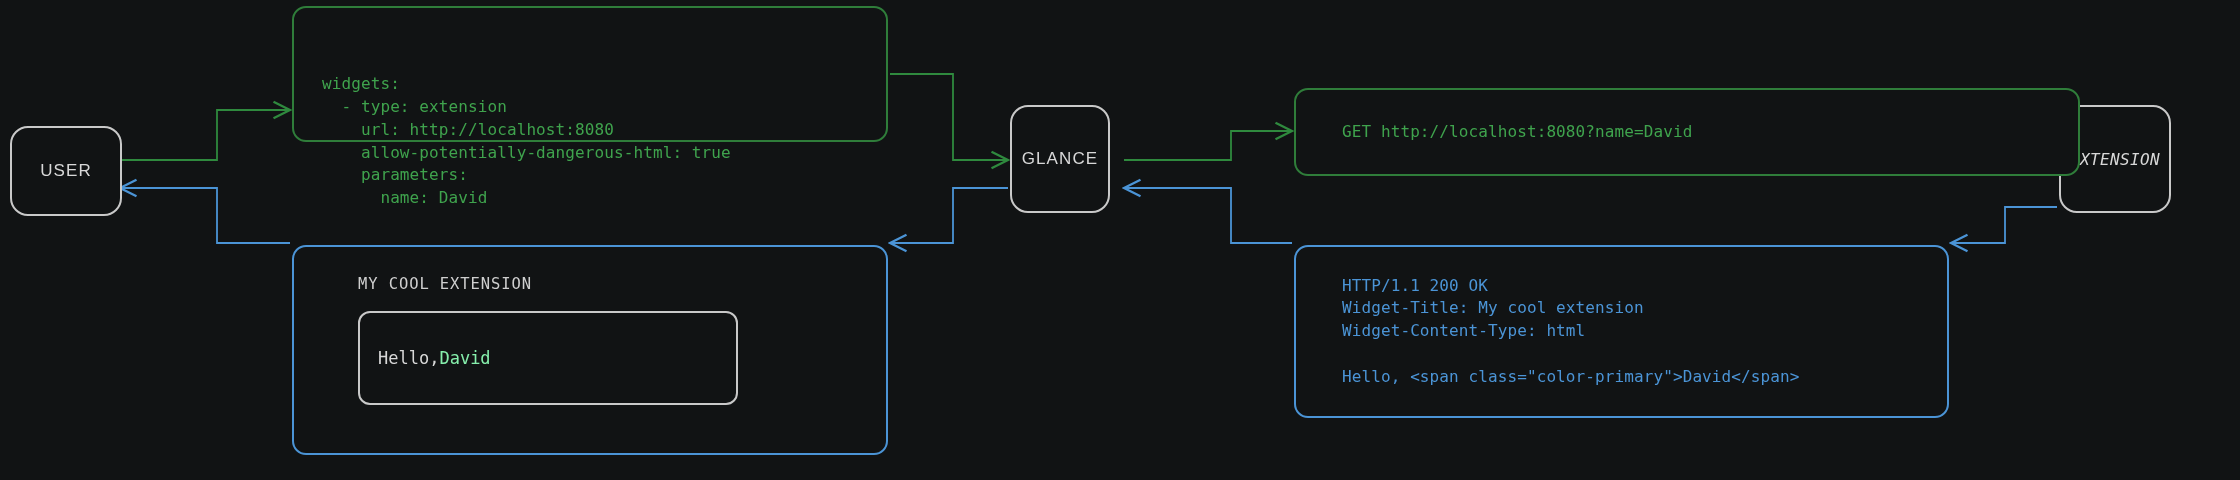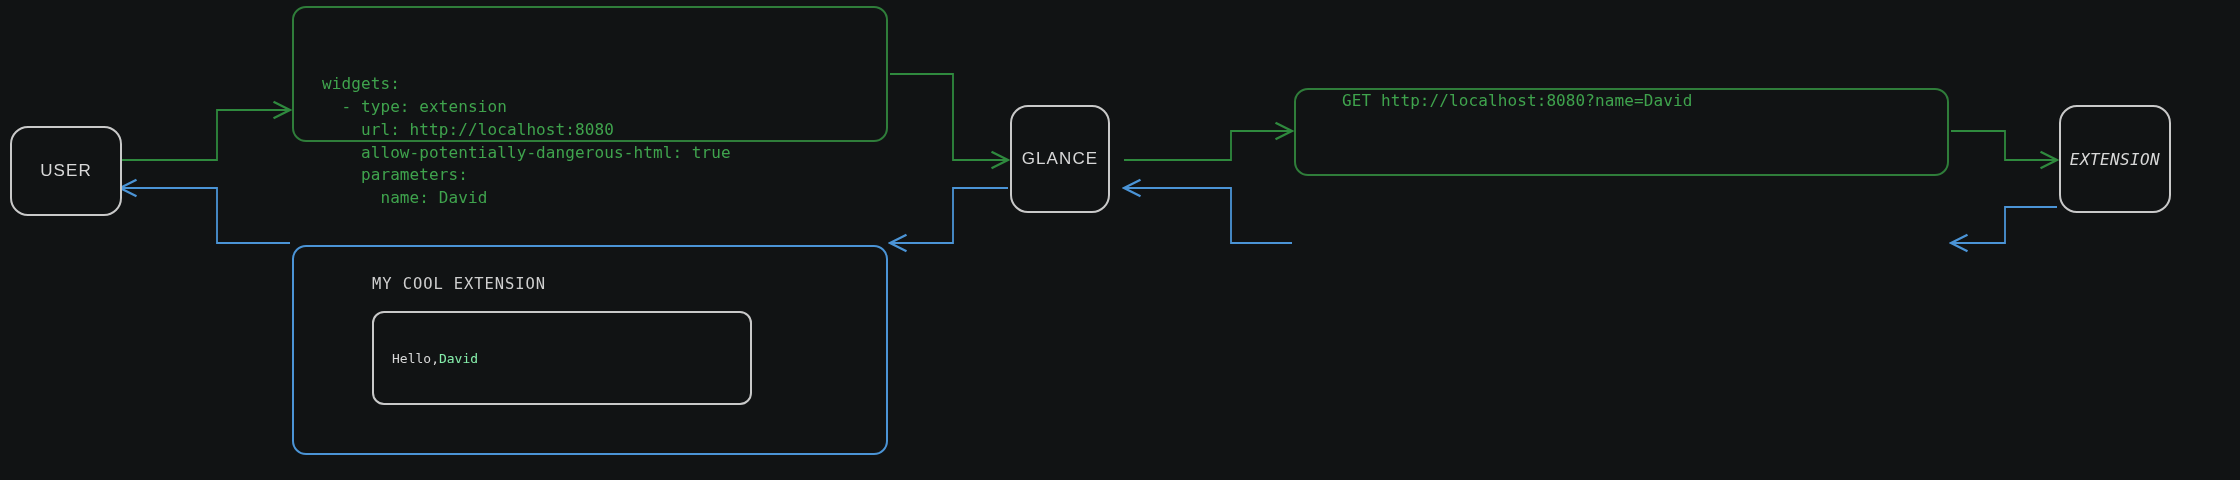--- a/index.html
+++ b/index.html
@@ -80,59 +80,59 @@
   .green-bubble .code { color: #3fa34d; }
 
   .blue-bubble { border-color: #4b94d6; }
   .blue-bubble .code { color: #4b94d6; }
 
   #bubble-yaml {
     left: 292px; top: 6px; width: 596px; height: 136px;
     padding: 20px 0 0 28px;
   }
   #bubble-request {
-    left: 1294px; top: 88px; width: 655px; height: 88px;
+    left: 1294px; top: 88px; width: 786px; height: 88px;
     padding: 0 0 0 46px;
-    display: flex; 
+    display: flex; align-items: center;
   }
   #bubble-response {
     left: 1294px; top: 245px; width: 655px; height: 173px;
     padding: 0 0 0 46px;
     display: flex; align-items: center;
   }
 
   
   #bubble-widget {
     position: absolute;
     left: 292px; top: 245px; width: 596px; height: 210px;
     box-sizing: border-box;
     border: 2px solid #4b94d6;
     border-radius: 14px;
     background: #111314;
-    padding: 22px 0 0 14px;
+    padding: 22px 0 0 0;
   }
   #widget-title {
     font-family: "DejaVu Sans Mono", monospace;
     font-size: 15.5px;
     color: #cfcfcf;
     letter-spacing: 0.9px;
     margin: 6px 0 0 64px;
   }
   #widget-body {
     box-sizing: border-box;
     margin: 18px 0 0 64px;
     width: 380px;
     height: 94px;
     border: 2px solid #c9c9c9;
     border-radius: 12px;
     display: flex;
     align-items: center;
     padding-left: 18px;
     font-family: "DejaVu Sans Mono", monospace;
-    font-size: 13px;
+    font-size: 17px;
     color: #d8d8d8;
   }
   #widget-body .accent { color: #86efac; }
 </style>
 </head>
 <body>
 
 <div id="stage">
 
   <svg id="wires" viewBox="0 0 2240 480" width="2240" height="480" xmlns="http://www.w3.org/2000/svg">
@@ -183,20 +183,27 @@
     url: http://localhost:8080
     allow-potentially-dangerous-html: true
     parameters:
       name: David</div>
   </div>
 
   <div class="bubble green-bubble" id="bubble-request">
     <div class="code">GET http://localhost:8080?name=David</div>
   </div>
 
+  <div class="bubble blue-bubble" id="bubble-response">
+    <div class="code">HTTP/1.1 200 OK
+Widget-Title: My cool extension
+Widget-Content-Type: html
+
+Hello, &lt;span class="color-primary"&gt;David&lt;/span&gt;</div>
+  </div>
 
   <div id="bubble-widget">
     <div id="widget-title">MY COOL EXTENSION</div>
     <div id="widget-body">
       <span>Hello, </span>
         <span class="accent">David</span>
     </div>
   </div>
 
 </div>

